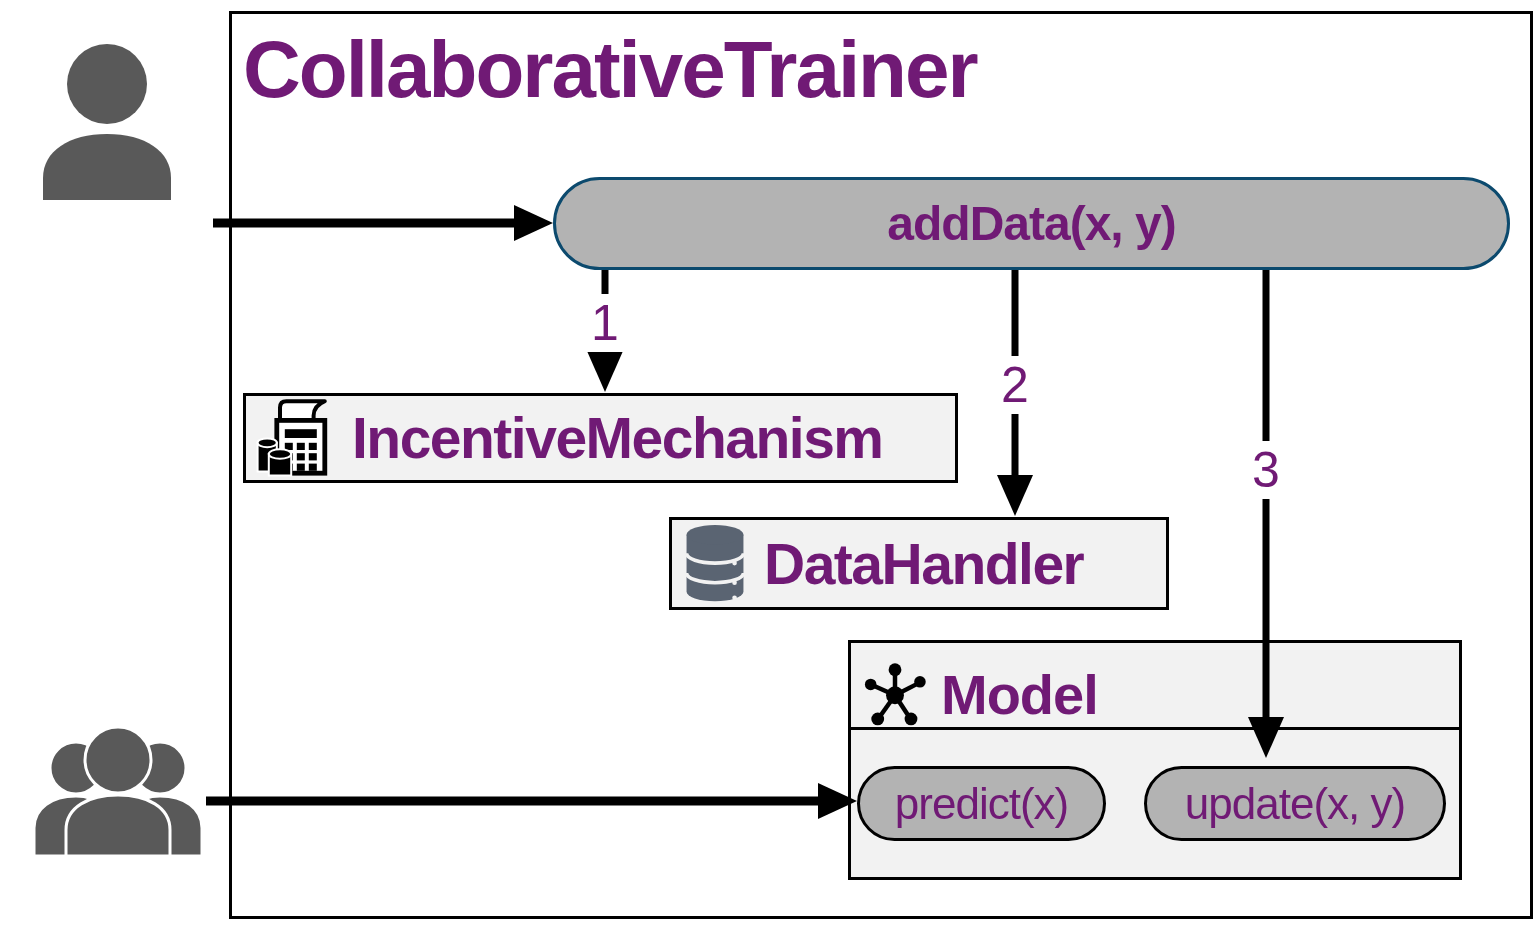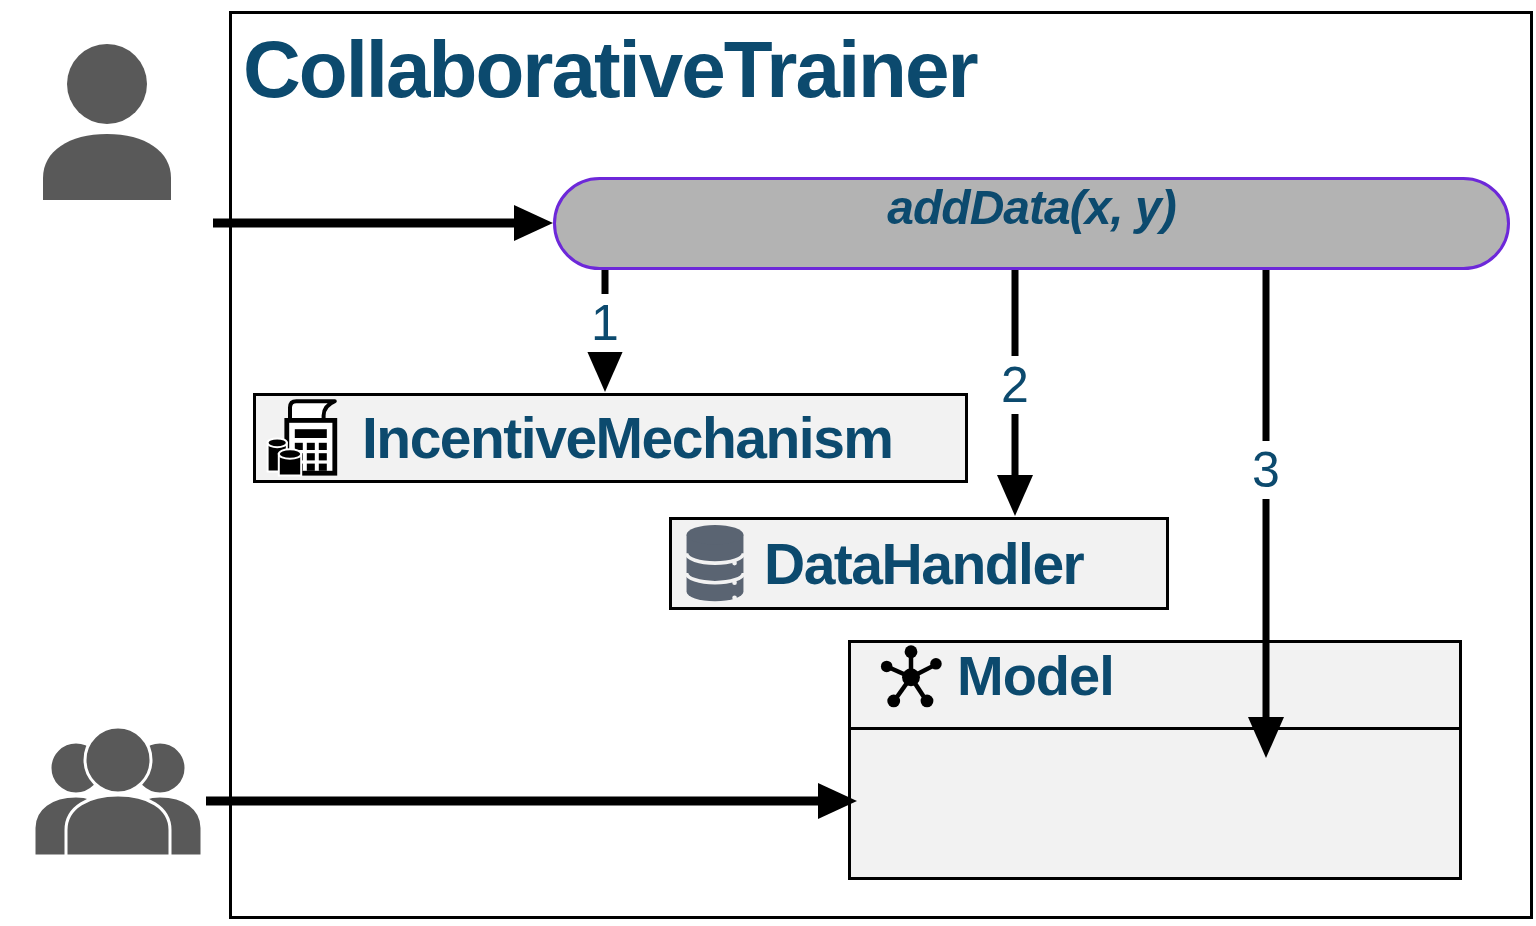--- a/index.html
+++ b/index.html
@@ -1,47 +1,47 @@
 <!DOCTYPE html>
 <html><head>
 <meta charset="utf-8">
 <style>
   html,body { margin:0; padding:0; background:#ffffff; }
   .canvas {
     position:relative; width:1536px; height:926px; background:#ffffff;
-    font-family:"Liberation Sans", sans-serif; overflow:hidden; color:#0c4a6e;
+    font-family:"Liberation Sans", sans-serif; overflow:hidden; color:#701a75;
   }
   .outer-box {
     position:absolute; left:229px; top:11px; width:1298px; height:902px;
     border:3px solid #000; background:#fff;
   }
   .title {
     position:absolute; left:243px; top:24px; font-size:80px; font-weight:700;
     letter-spacing:-2px; white-space:nowrap;
   }
   .adddata-pill {
     position:absolute; left:553px; top:177px; width:951px; height:87px;
-    background:#b3b3b3; border:3px solid #6d28d9; border-radius:47px;
-    display:flex; justify-content:center;
-    font-size:48px; font-weight:700; letter-spacing:-1px;font-style:italic;
+    background:#b3b3b3; border:3px solid #0c4a6e; border-radius:47px;
+    display:flex; align-items:center; justify-content:center;
+    font-size:48px; font-weight:700; letter-spacing:-1px;
   }
   .comp-box {
     position:absolute; border:3px solid #000; background:#f2f2f2;
     display:flex; align-items:center; gap:16px; padding-left:10px; box-sizing:content-box;
   }
-  .incentive-box  { left:253px; top:393px; width:699px; height:84px; }
+  .incentive-box  { left:243px; top:393px; width:699px; height:84px; }
   .datahandler-box{ left:637px; top:517px; width:484px; height:87px;margin-left:32px; }
   .comp-label { font-size:57px; font-weight:700; letter-spacing:-1.5px; white-space:nowrap; }
   .model-box {
     position:absolute; left:848px; top:640px; width:608px; height:234px;
     border:3px solid #000; background:#f2f2f2;
   }
   .model-header {
     height:84px; border-bottom:3px solid #000;
-    display:flex; align-items:flex-start; gap:14px; padding-left:28px;
+    display:flex; align-items:flex-end; gap:14px; padding-left:12px;
   }
   .model-label { font-size:56px; font-weight:700; letter-spacing:-1px; }
   .model-body { position:relative; height:147px; }
   .method-pill {
     position:absolute; background:#b3b3b3; border:3px solid #000; border-radius:38px;
     display:flex; align-items:center; justify-content:center;
     font-size:44px; letter-spacing:-1px; white-space:nowrap;
   }
   .pill-predict { left:6px;   top:36px; width:243px; height:69px; }
   .pill-update  { left:293px; top:36px; width:296px; height:69px; }
@@ -132,20 +132,28 @@
         </g>
         <circle cx="50" cy="52" r="14" fill="#000"></circle>
         <circle cx="50" cy="12" r="10" fill="#000"></circle>
         <circle cx="12" cy="35" r="9" fill="#000"></circle>
         <circle cx="89" cy="31" r="9" fill="#000"></circle>
         <circle cx="23" cy="89" r="10" fill="#000"></circle>
         <circle cx="75" cy="89" r="10" fill="#000"></circle>
       </svg>
       <span class="model-label">Model</span>
     </div>
+    <div class="model-body">
+      <div class="method-pill pill-predict">
+        <span>predict(x)</span>
+      </div>
+      <div class="method-pill pill-update">
+        <span>update(x, y)</span>
+      </div>
+    </div>
   </div>
 
   <svg class="people-icon" width="188" height="132" viewBox="0 0 188 132">
     <circle cx="52" cy="44" r="26" fill="#595959" stroke="#fff" stroke-width="3"></circle>
     <path d="M10 132 V104 C10 84, 28 72, 52 72 C63 72, 73 76, 80 82 L80 132 Z" fill="#595959" stroke="#fff" stroke-width="3"></path>
     <circle cx="136" cy="44" r="26" fill="#595959" stroke="#fff" stroke-width="3"></circle>
     <path d="M178 132 V104 C178 84, 160 72, 136 72 C125 72, 115 76, 108 82 L108 132 Z" fill="#595959" stroke="#fff" stroke-width="3"></path>
     <circle cx="94" cy="36" r="33" fill="#595959" stroke="#fff" stroke-width="3"></circle>
     <path d="M42 132 V106 C42 83, 65 71, 94 71 C123 71, 146 83, 146 106 L146 132 Z" fill="#595959" stroke="#fff" stroke-width="3"></path>
   </svg>

